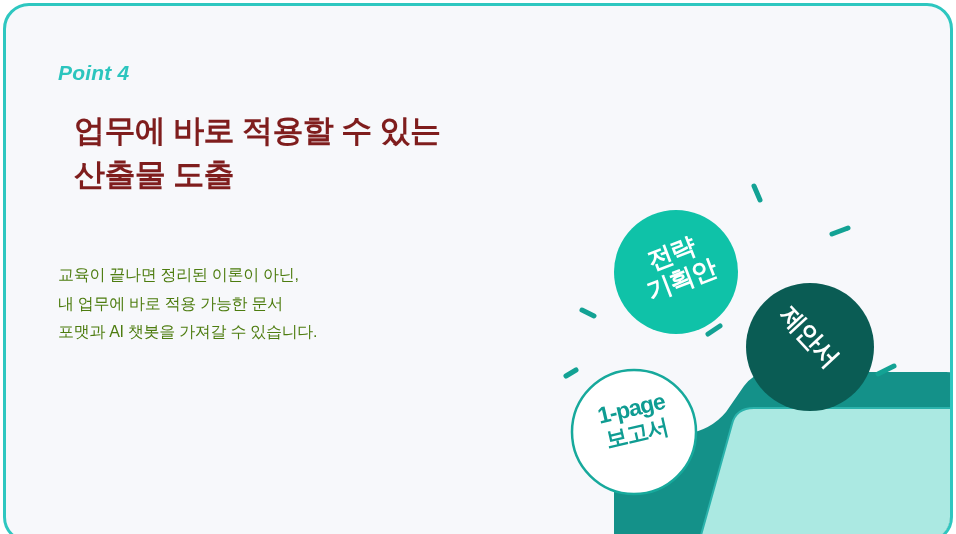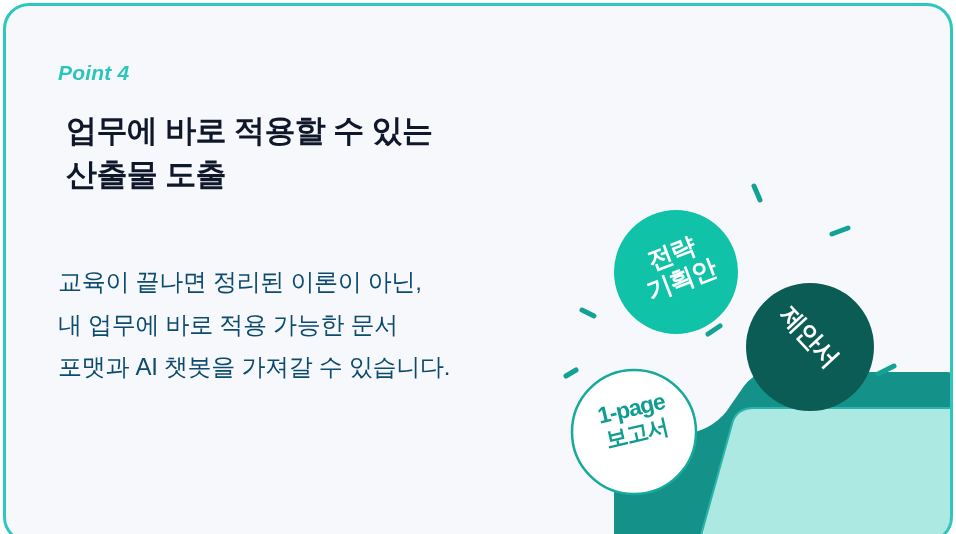--- a/index.html
+++ b/index.html
@@ -17,27 +17,27 @@
   }
 
   
   .text-col{ position:absolute; left:52px; top:56px; width:470px; }
 
   .eyebrow{
     font-size:21px; font-weight:bold; letter-spacing:.2px;
     color:#2cc5be; margin:0 0 26px 0; line-height:1;font-style:italic;
   }
   .headline{
-    font-size:31px; font-weight:bold; color:#0f172a;
-    line-height:1.42; margin:8px; letter-spacing:-.6px;
+    font-size:31px; font-weight:bold; color:#7f1d1d;
+    line-height:1.42; margin:16px; letter-spacing:-.6px;
     white-space:pre-line;
   }
   .body-copy{
     margin:64px 0 0 0;
-    font-size:24px; color:#0c4a6e; line-height:1.78;
+    font-size:16px; color:#4d7c0f; line-height:1.78;
     letter-spacing:-.3px; white-space:pre-line;
   }
 
   
   .illus{ position:absolute; left:520px; top:150px; width:436px; height:390px; }
   .illus svg{ display:block; }
 
   .bub-text{
     position:absolute; text-align:center; line-height:1.12;
     font-weight:bold; pointer-events:none; white-space:pre-line;

